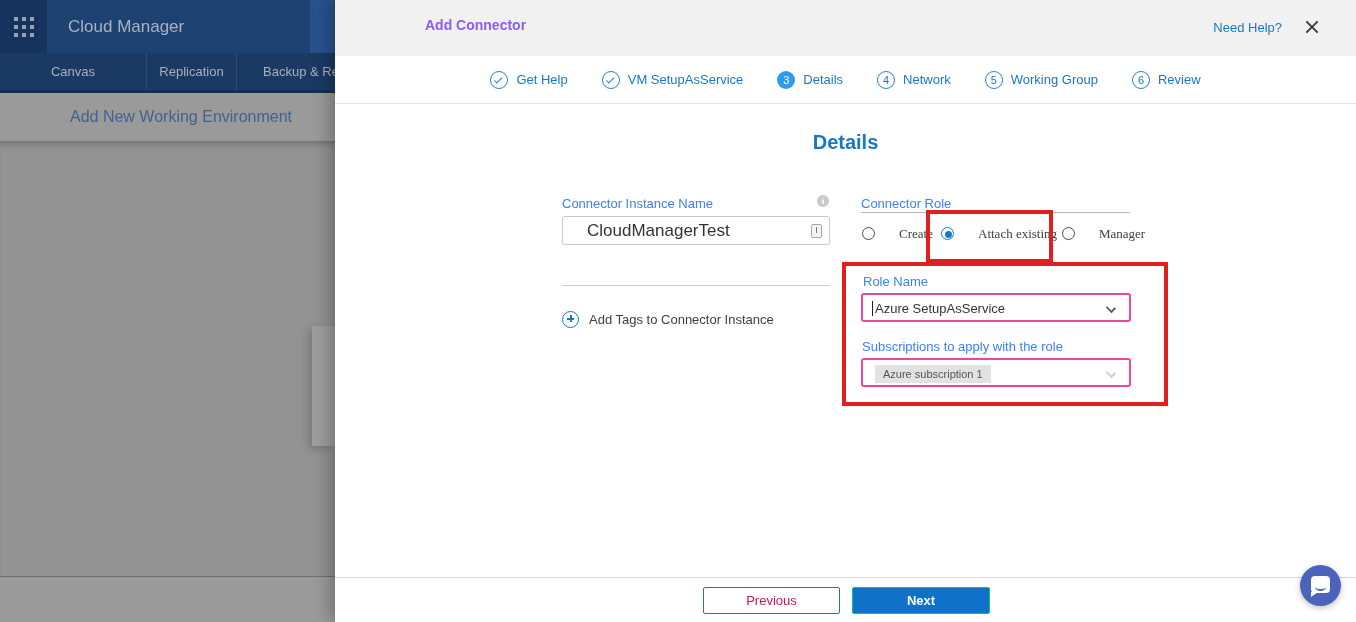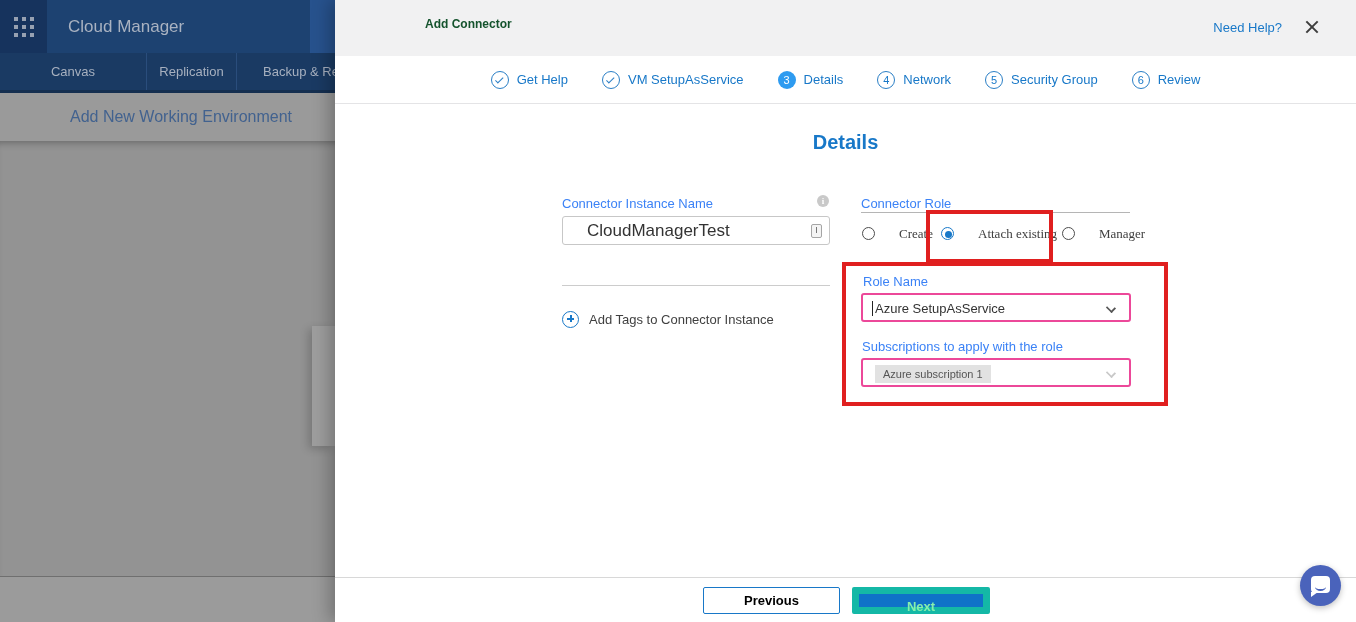--- a/index.html
+++ b/index.html
@@ -29,21 +29,21 @@
   .breadcrumb-title { position:absolute; left:70px; top:0; line-height:48px; font-size:16px; color:#42628f; white-space:nowrap; }
 
   .canvas-dim { position:absolute; left:0; top:141px; width:335px; height:435px; background:#939393; box-shadow: inset 0 7px 7px -5px rgba(0,0,0,.28); }
   .peek-card { position:absolute; left:312px; top:185px; width:23px; height:120px; background:#9e9e9e; box-shadow:-4px 3px 8px rgba(0,0,0,.18); }
   .left-footer { position:absolute; left:0; top:576px; width:335px; height:46px; background:#9b9b9b; border-top:1px solid #6f6f6f; }
 
   
   .modal { position:absolute; left:335px; top:0; width:1021px; height:622px; background:#fff; box-shadow:-6px 0 16px rgba(0,0,0,.25); }
 
   .modal-header { position:absolute; left:0; top:0; width:100%; height:56px; background:#f1f1f2; }
-  .modal-title { position:absolute; left:90px; top:17px; font-size:12px; font-weight:bold; color:#14532d; }
+  .modal-title { position:absolute; left:90px; top:17px; font-size:14px; font-weight:bold; color:#8b5cf6; }
   .help-link { position:absolute; right:74px; top:20px; font-size:13px; color:#1878c8; cursor:pointer; }
   .close-icon { position:absolute; right:36px; top:19px; width:16px; height:16px; cursor:pointer; }
   .close-icon::before, .close-icon::after { content:""; position:absolute; left:7px; top:0; width:2px; height:16px; background:#3d3d3d; }
   .close-icon::before { transform:rotate(45deg); }
   .close-icon::after { transform:rotate(-45deg); }
 
   .steps-bar { position:absolute; left:0; top:56px; width:100%; height:48px; background:#fff; border-bottom:1px solid #e4e4e6; display:flex; align-items:center; justify-content:center; gap:34px; }
   .step { display:flex; align-items:center; gap:8px; cursor:pointer; }
   .step-circle { width:18px; height:18px; border-radius:50%; display:flex; align-items:center; justify-content:center; font-size:11px; flex:0 0 auto; }
   .step.done .step-circle, .step.todo .step-circle { border:1.5px solid #2b7fc6; color:#1878c8; }
@@ -87,22 +87,22 @@
   .select-role { left:526px; top:293px; }
   .select-subs { left:526px; top:358px; }
   .select-box .sel-value { position:absolute; left:12px; top:0; line-height:27px; font-size:13px; color:#333; white-space:nowrap; }
   .text-caret { position:absolute; left:9px; top:6px; width:1px; height:15px; background:#222; }
   .chevron-down-icon { position:absolute; right:14px; top:9px; width:8px; height:8px; border-right:2px solid #555; border-bottom:2px solid #555; transform:rotate(45deg) scaleY(.8); }
   .chevron-down-icon.muted { border-color:#c8c8c8; }
   .tag-chip { position:absolute; left:12px; top:5px; background:#e2e2e2; color:#555; font-size:11px; line-height:18px; padding:0 8px; white-space:nowrap; }
 
   .modal-footer-line { position:absolute; left:0; top:577px; width:100%; height:1px; background:#d8d8d8; }
   .btn { position:absolute; top:587px; height:27px; font-size:13px; text-align:center; line-height:25px; border-radius:2px; cursor:pointer; }
-  .btn-previous { left:368px; width:137px; background:#fff; border:1px solid #1878c8; color:#000000;font-weight:bold; }
-  .btn-next { left:517px; width:138px; background:#0f72c8; border:7px solid #14b8a6; color:#86efac; font-weight:bold; }
+  .btn-previous { left:368px; width:137px; background:#fff; border:1px solid #1878c8; color:#be185d; }
+  .btn-next { left:517px; width:138px; background:#0f72c8; border:1px solid #14b8a6; color:#ffffff; font-weight:bold; }
 
   .chat-bubble-btn { position:absolute; left:965px; top:565px; width:41px; height:41px; border-radius:50%; background:#4a63bb; z-index:8; cursor:pointer; box-shadow:0 2px 6px rgba(0,0,0,.25); }
   .chat-bubble-icon { position:absolute; left:11px; top:11px; width:19px; height:17px; background:#fff; border-radius:4px; }
   .chat-bubble-icon::before { content:""; position:absolute; left:0; bottom:-4px; width:0; height:0; border-left:7px solid #fff; border-bottom:5px solid transparent; }
   .chat-bubble-icon::after { content:""; position:absolute; left:4px; top:7px; width:11px; height:6px; border-bottom:2px solid #4a63bb; border-radius:50%; }
 </style>
 </head>
 <body>
 
 <div class="left-region">
@@ -166,21 +166,21 @@
     <div class="step active">
       <span class="step-circle">3</span>
       <span class="step-label">Details</span>
     </div>
     <div class="step todo">
       <span class="step-circle">4</span>
       <span class="step-label">Network</span>
     </div>
     <div class="step todo">
       <span class="step-circle">5</span>
-      <span class="step-label">Security Group</span>
+      <span class="step-label">Working Group</span>
     </div>
     <div class="step todo">
       <span class="step-circle">6</span>
       <span class="step-label">Review</span>
     </div>
   </div>
 
   <div class="wizard-title">Details</div>
 
   <div class="field-label" style="left:227px; top:196px;">Connector Instance Name</div>

